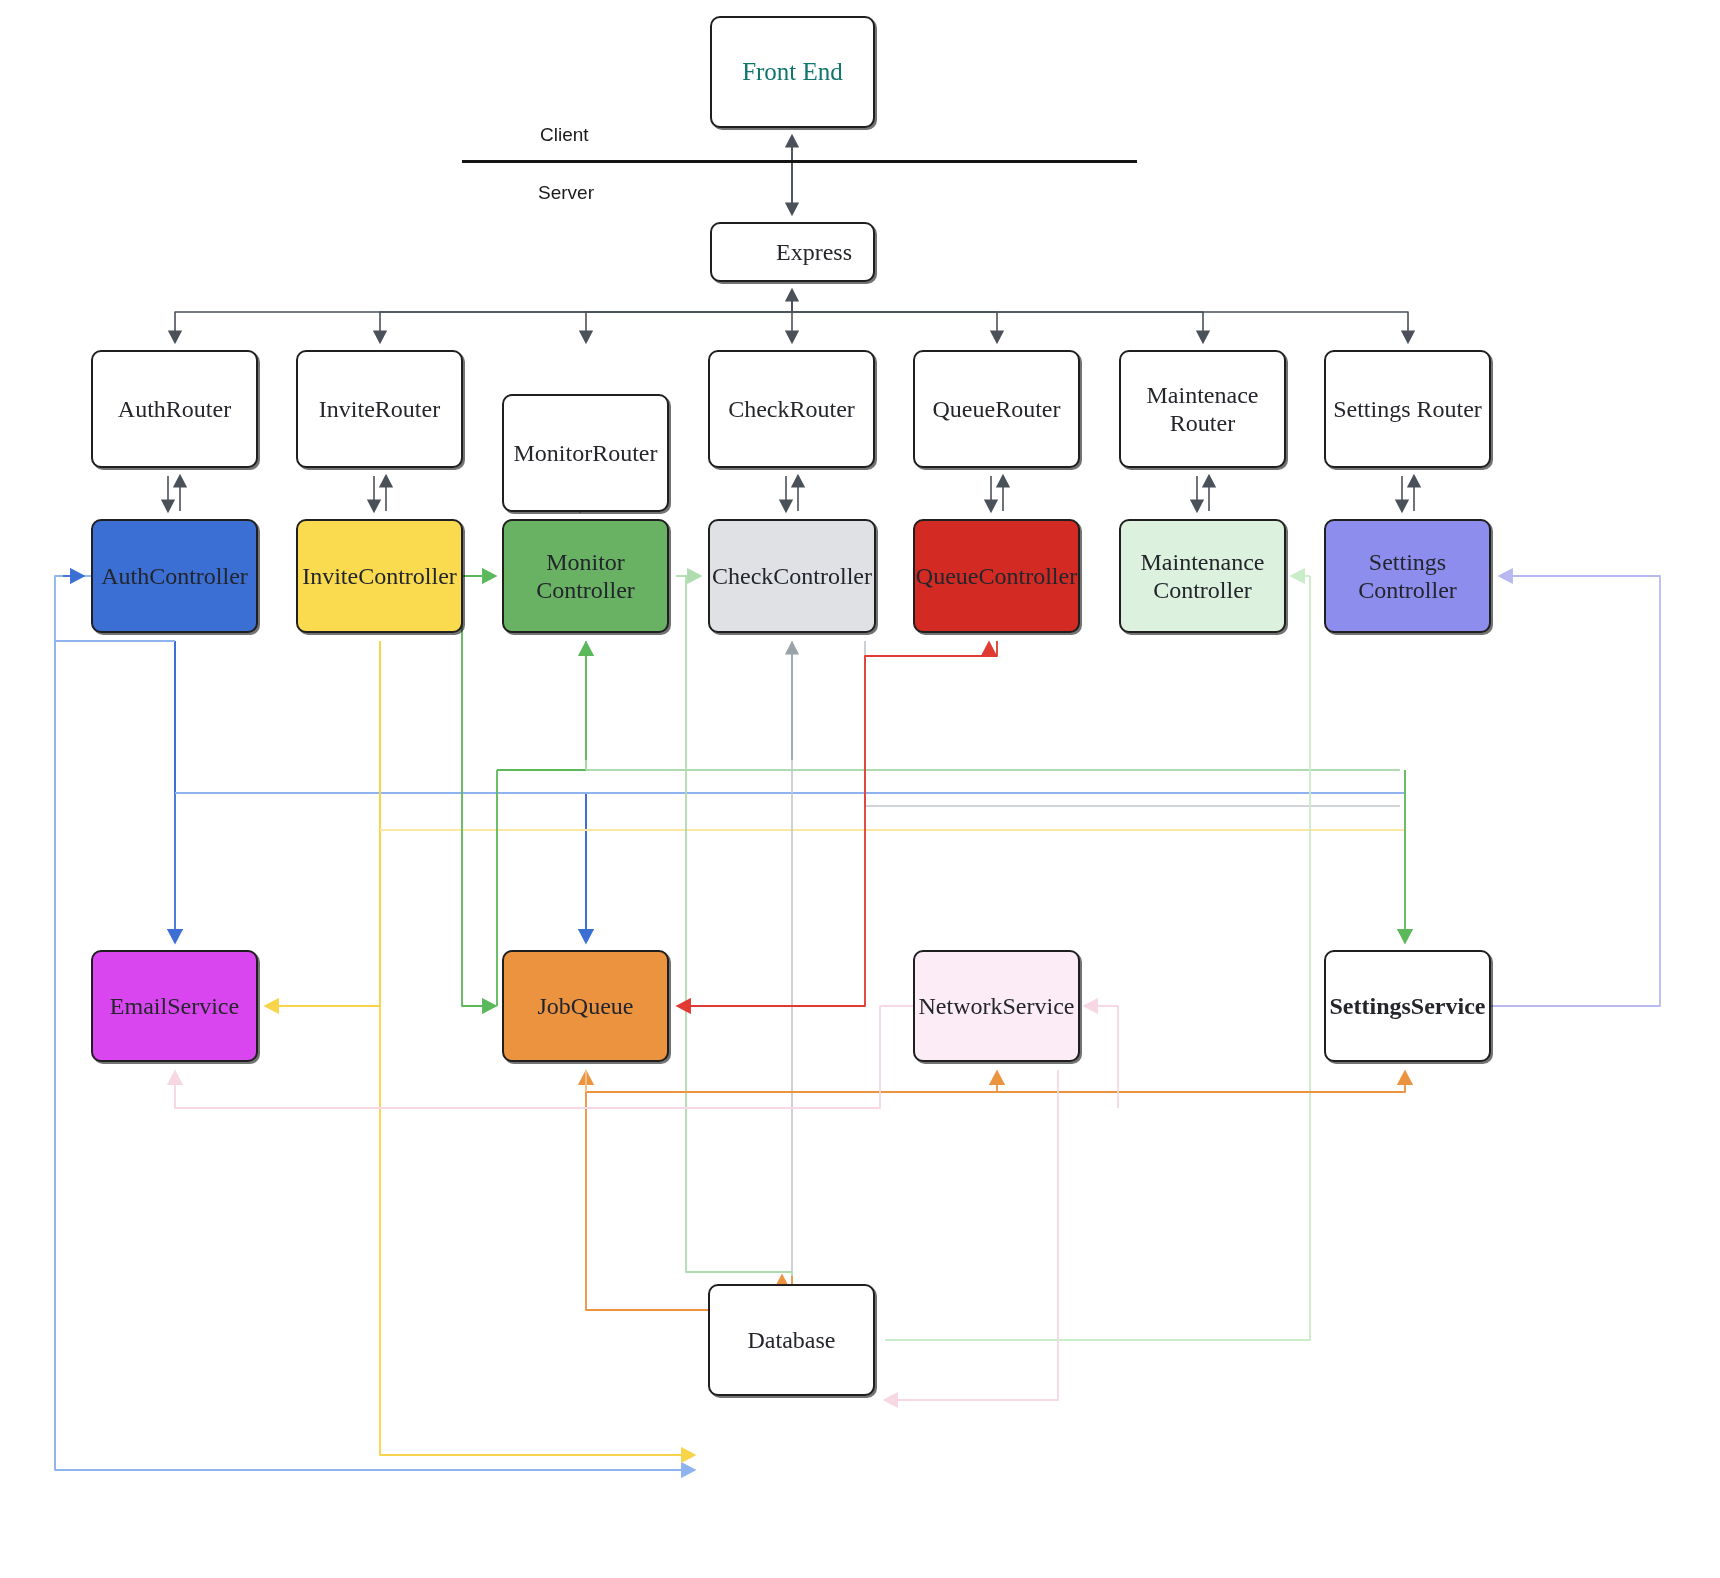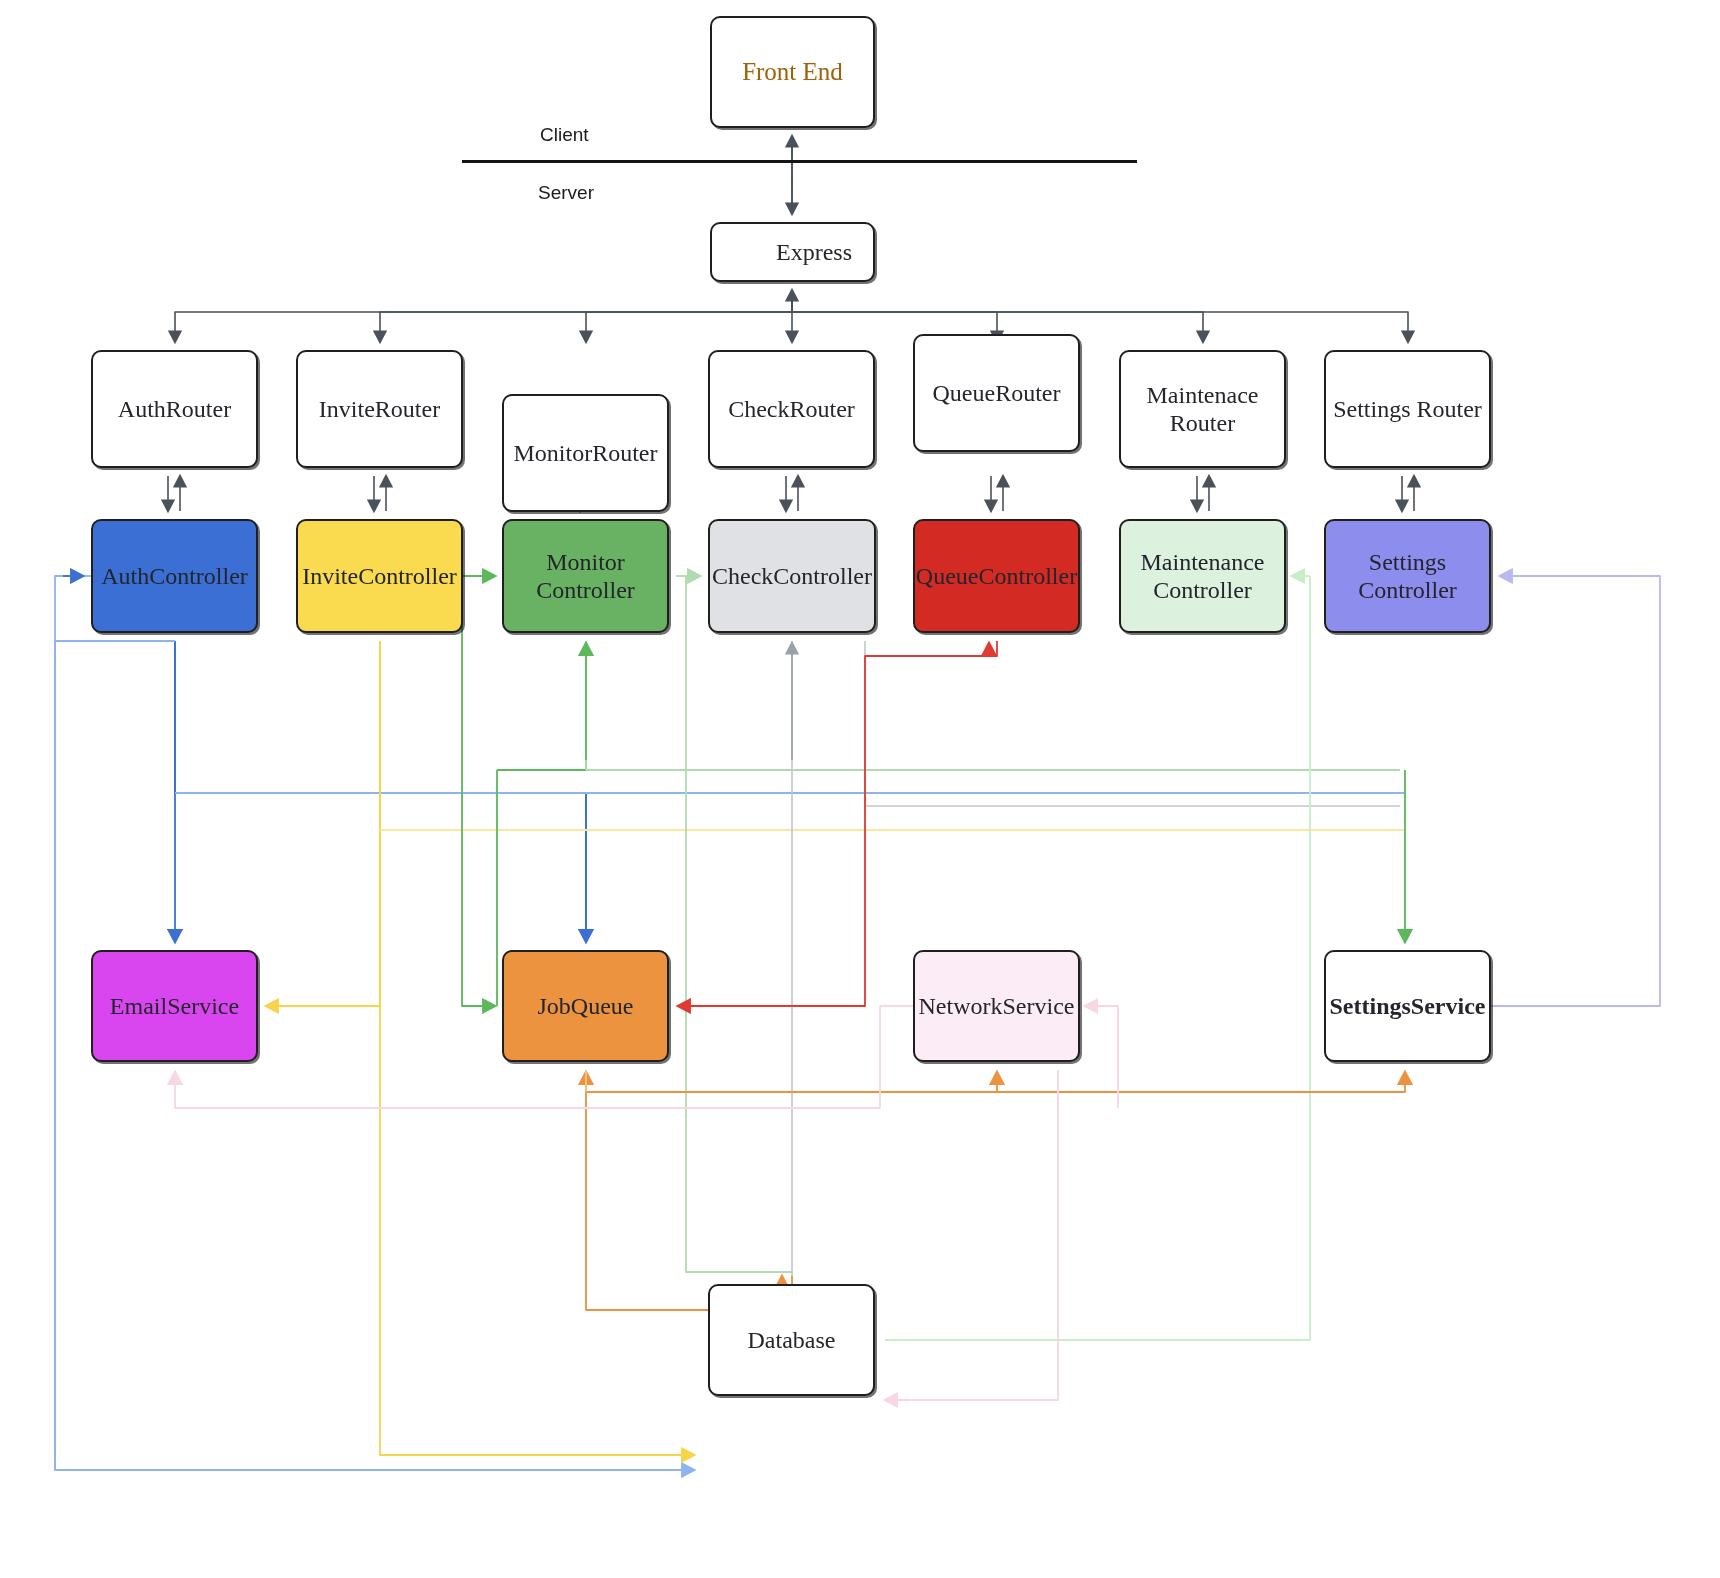--- a/index.html
+++ b/index.html
@@ -161,39 +161,39 @@
       <path d="M1092,1006 L1118,1006 L1118,1108" stroke="#f6d7e3" stroke-width="1.8"></path>
       <path d="M1085,1006 L1100,1006" stroke="#f6d7e3" stroke-width="1.8" marker-end="url(#apnk)" transform="scale(-1,1) translate(-2185,0)"></path>
     </g>
   </svg>
 
   <div class="divider" style="left:462px;top:160px;width:675px;"></div>
   <div class="lbl" style="left:540px;top:124px;">Client</div>
   <div class="lbl" style="left:538px;top:182px;">Server</div>
 
   <div id="nodes">
-      <div class="node" style="left: 710px; top: 16px; width: 165px; height: 112px; background: rgb(255, 255, 255); color: #a16207; font-size: 25px;">
+      <div class="node" style="left: 710px; top: 16px; width: 165px; height: 112px; background: rgb(255, 255, 255); color: #0f766e; font-size: 25px;">
         <span>Front End</span>
       </div>
       <div class="node" style="left: 710px; top: 222px; width: 165px; height: 60px; background: rgb(255, 255, 255); color: rgb(36, 38, 43); font-size: 24px; padding-left: 43px;">
         <span>Express</span>
       </div>
       <div class="node" style="left: 91px; top: 350px; width: 167px; height: 118px; background: rgb(255, 255, 255); color: rgb(36, 38, 43); font-size: 24px;">
         <span>AuthRouter</span>
       </div>
       <div class="node" style="left: 296px; top: 350px; width: 167px; height: 118px; background: rgb(255, 255, 255); color: rgb(36, 38, 43); font-size: 24px;">
         <span>InviteRouter</span>
       </div>
       <div class="node" style="left: 502px; top: 350px; width: 167px; height: 118px; background: rgb(255, 255, 255); color: rgb(36, 38, 43); font-size: 24px; margin-top: 44px;">
         <span>MonitorRouter</span>
       </div>
       <div class="node" style="left: 708px; top: 350px; width: 167px; height: 118px; background: rgb(255, 255, 255); color: rgb(36, 38, 43); font-size: 24px;">
         <span>CheckRouter</span>
       </div>
-      <div class="node" style="left: 913px; top: 334px; width: 167px; height: 118px; background: rgb(255, 255, 255); color: rgb(36, 38, 43); font-size: 24px;">
+      <div class="node" style="left: 913px; top: 350px; width: 167px; height: 118px; background: rgb(255, 255, 255); color: rgb(36, 38, 43); font-size: 24px;">
         <span>QueueRouter</span>
       </div>
       <div class="node" style="left: 1119px; top: 350px; width: 167px; height: 118px; background: rgb(255, 255, 255); color: rgb(36, 38, 43); font-size: 24px;">
         <span>Maintenace Router</span>
       </div>
       <div class="node" style="left: 1324px; top: 350px; width: 167px; height: 118px; background: rgb(255, 255, 255); color: rgb(36, 38, 43); font-size: 24px; align-items: center;">
         <span>Settings Router</span>
       </div>
       <div class="node" style="left: 91px; top: 519px; width: 167px; height: 114px; background: rgb(59, 111, 212); color: rgb(34, 37, 44); font-size: 24px;">
         <span>AuthController</span>

